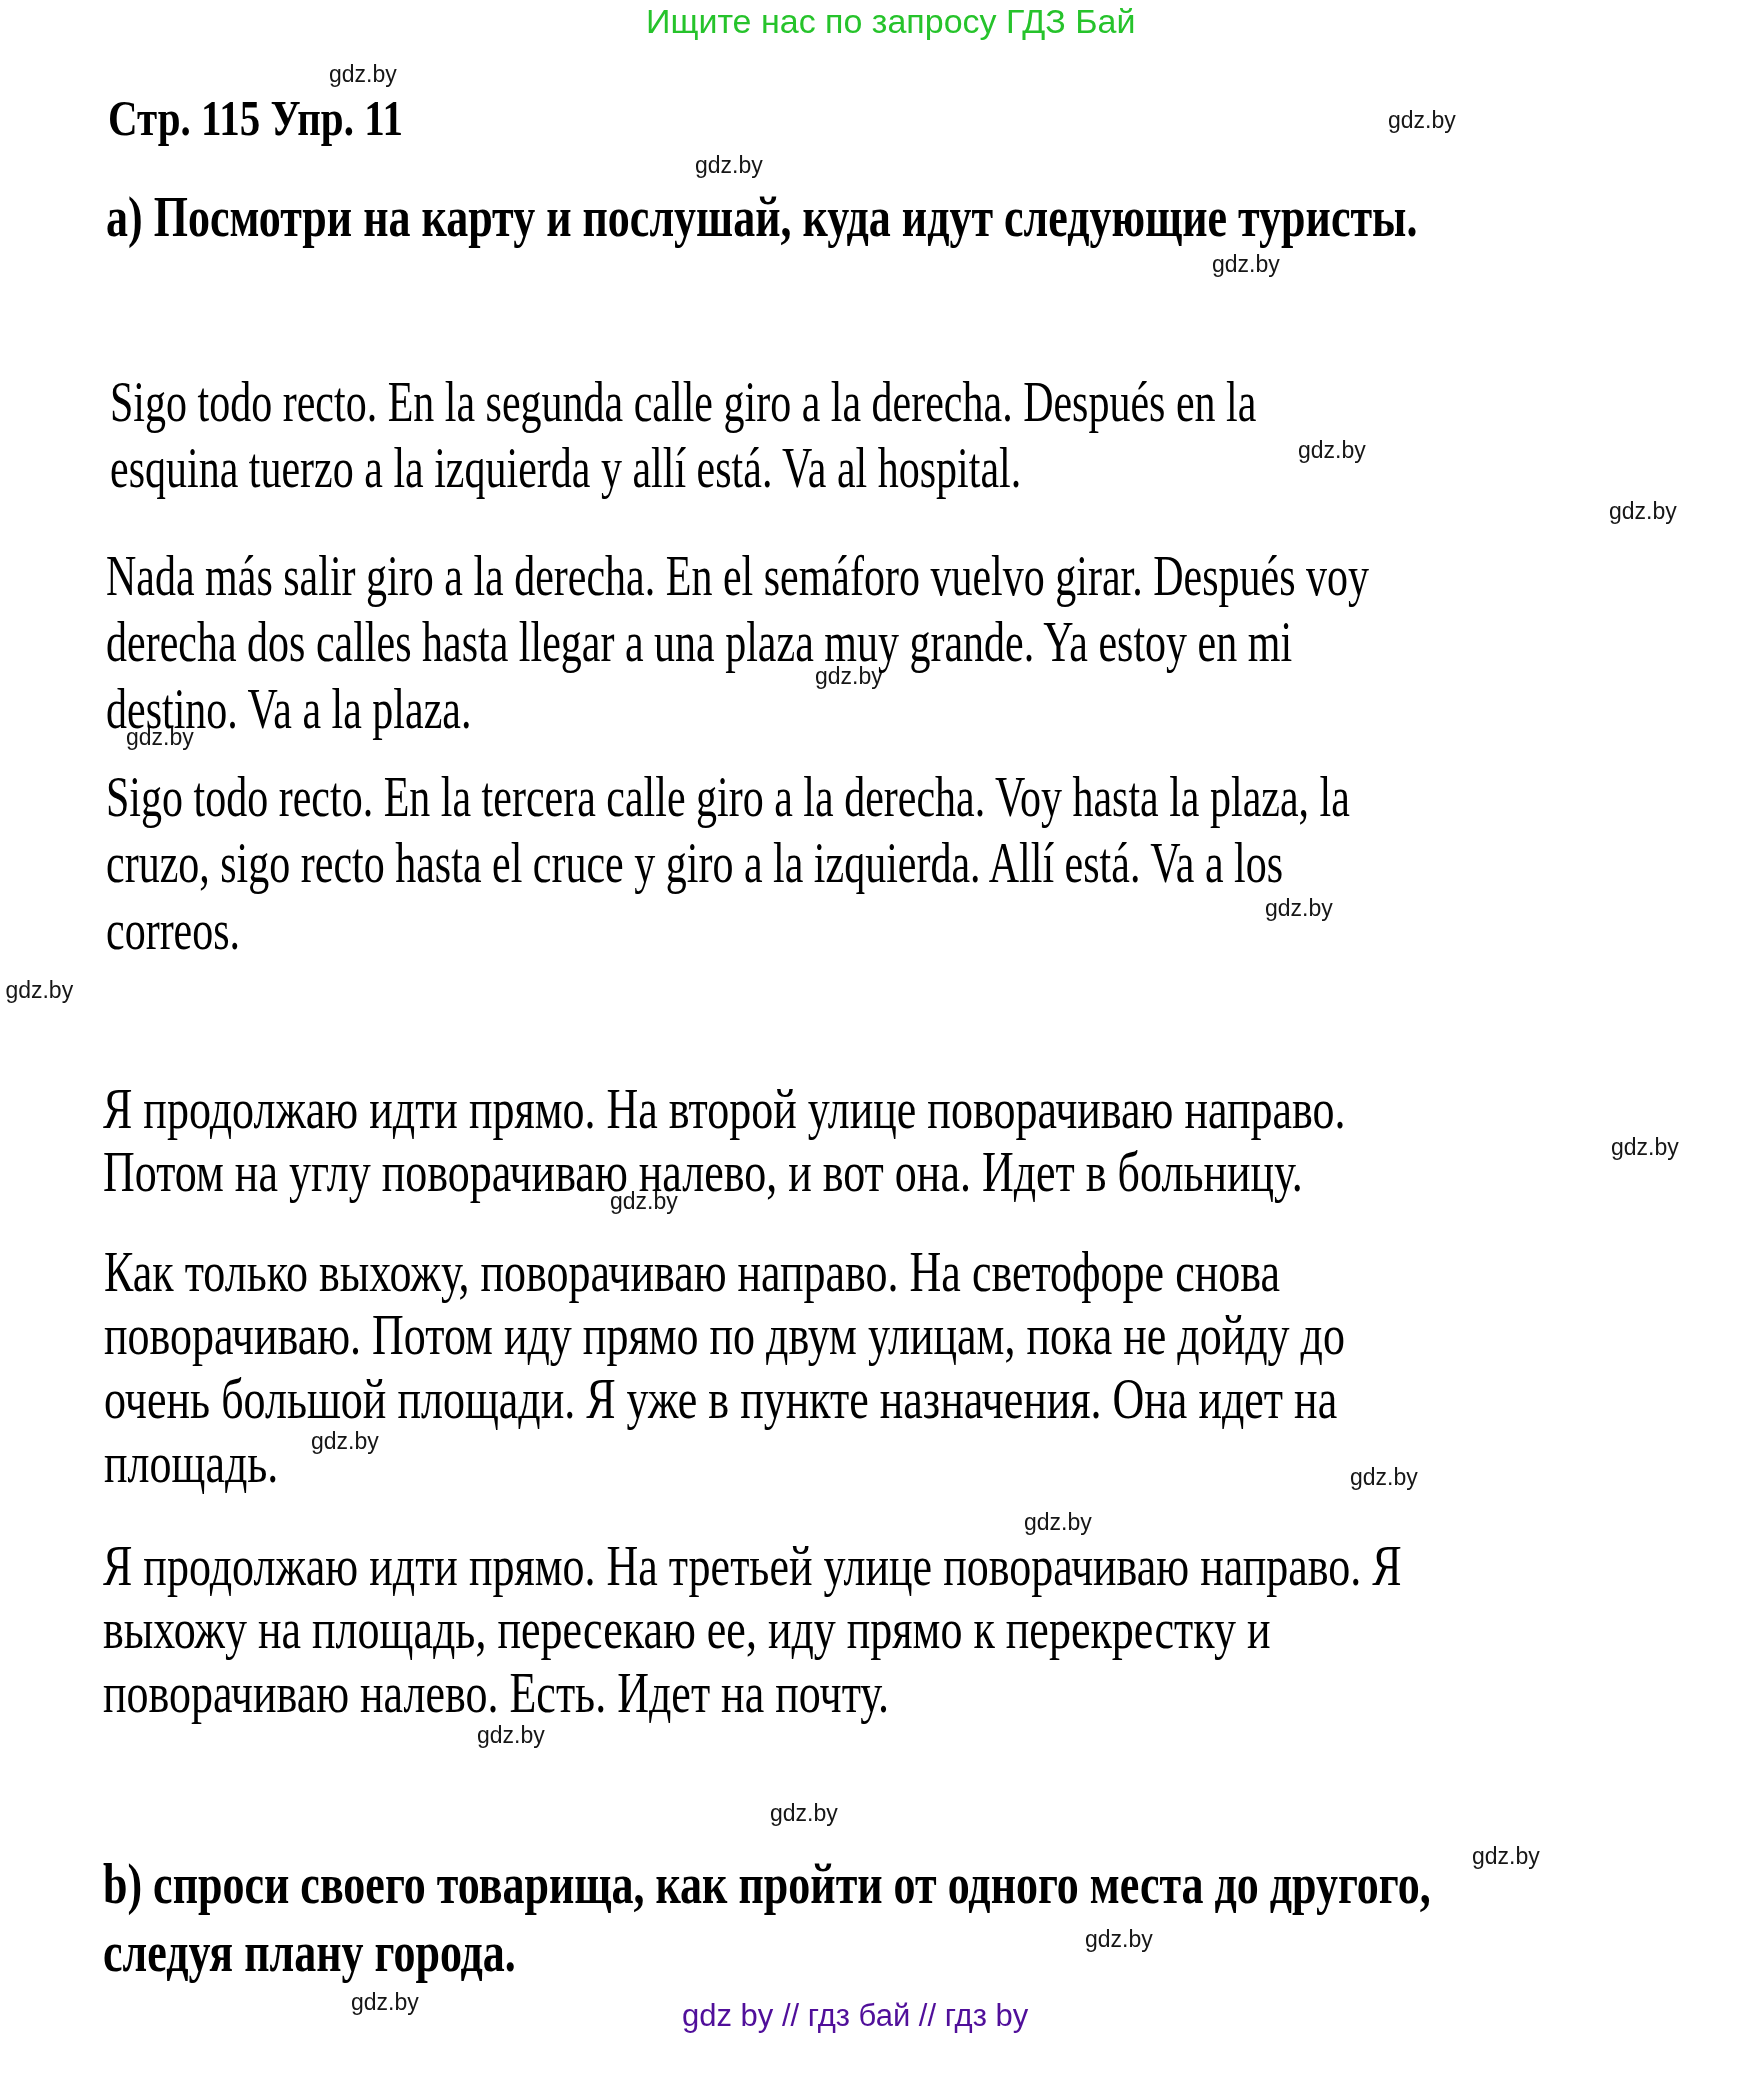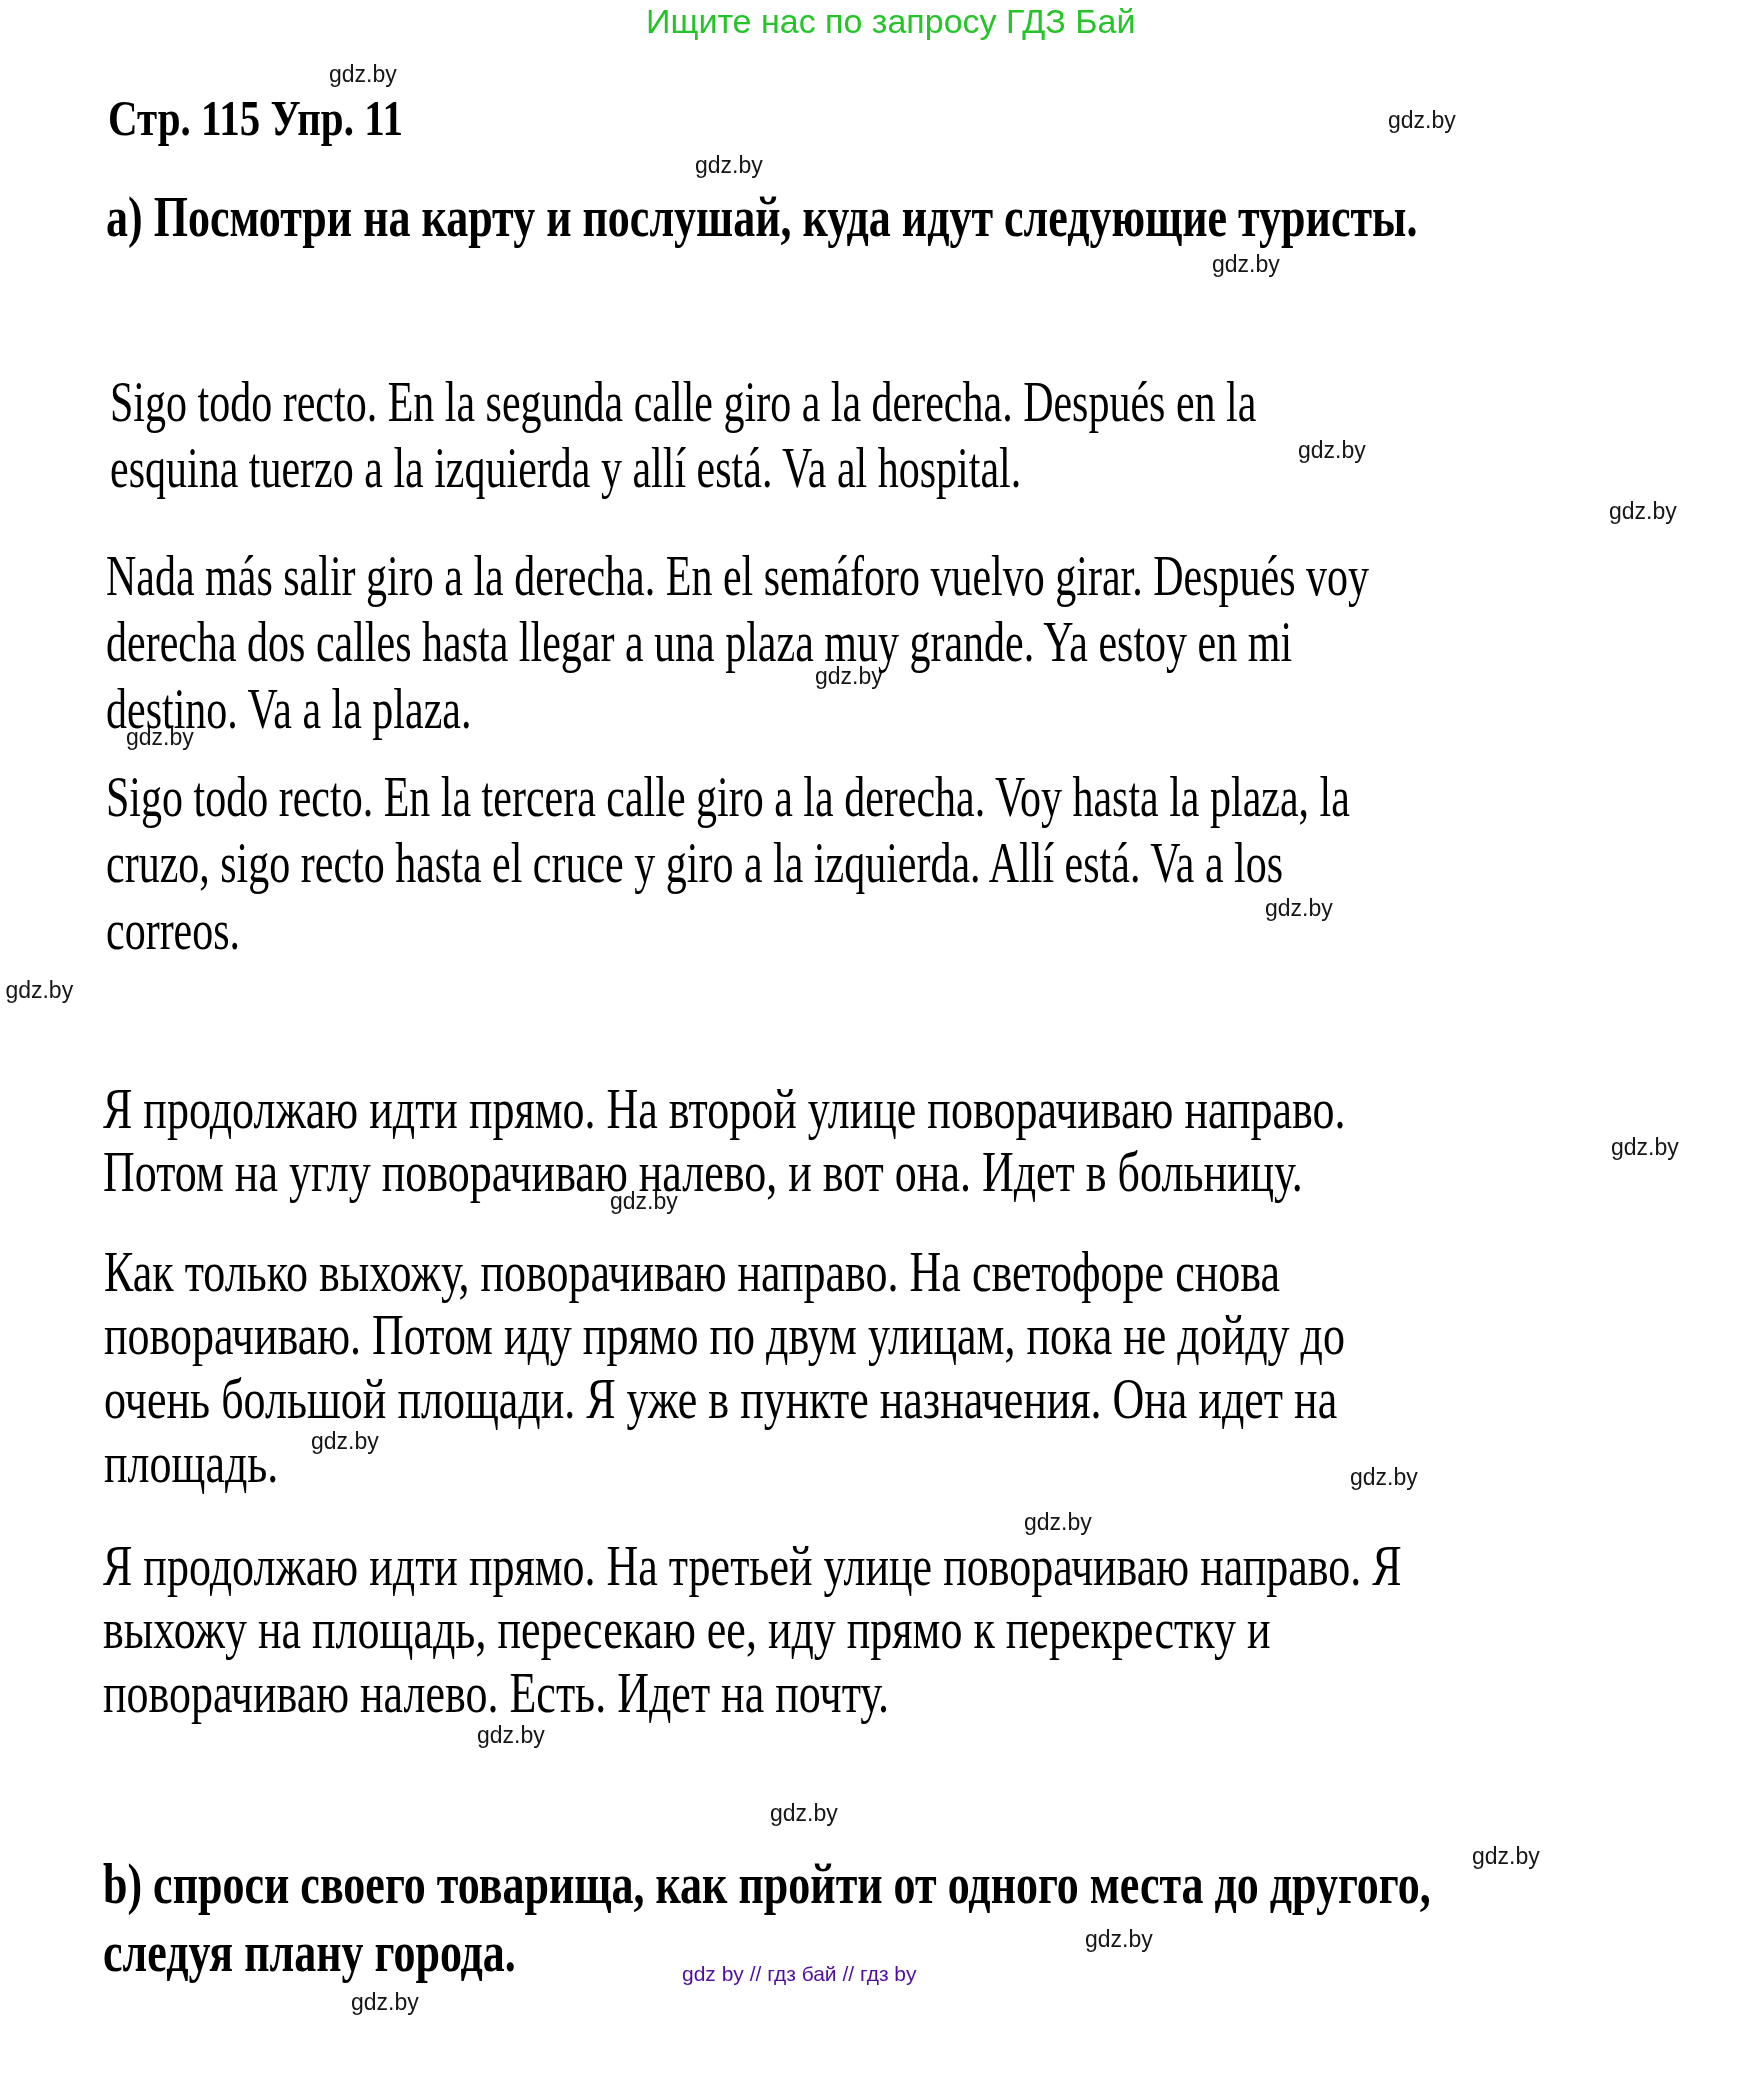--- a/index.html
+++ b/index.html
@@ -67,23 +67,23 @@
   .es{ font-size:42px; line-height:49px; transform:scaleY(1.35); }
   .ru{ font-size:44px; line-height:49px; transform:scaleY(1.3); }
   .sp1{ left:110px; top:370px; }
   .sp2{ left:106px; top:544px; }
   .sp3{ left:106px; top:765px; }
   .ru1{ left:103px; top:1077px; }
   .ru2{ left:104px; top:1240px; }
   .ru3{ left:103px; top:1534px; }
   .footer{
     position:absolute;
-    left:682px; top:1958px;
+    left:682px; top:2000px;
     font-family:"Liberation Sans", sans-serif;
-    font-size:21px;
+    font-size:31px;
     line-height:32px;
     color:var(--footer-purple);
     white-space:nowrap;
   }
 </style>
 </head>
 <body>
 
 <div class="page">
 

